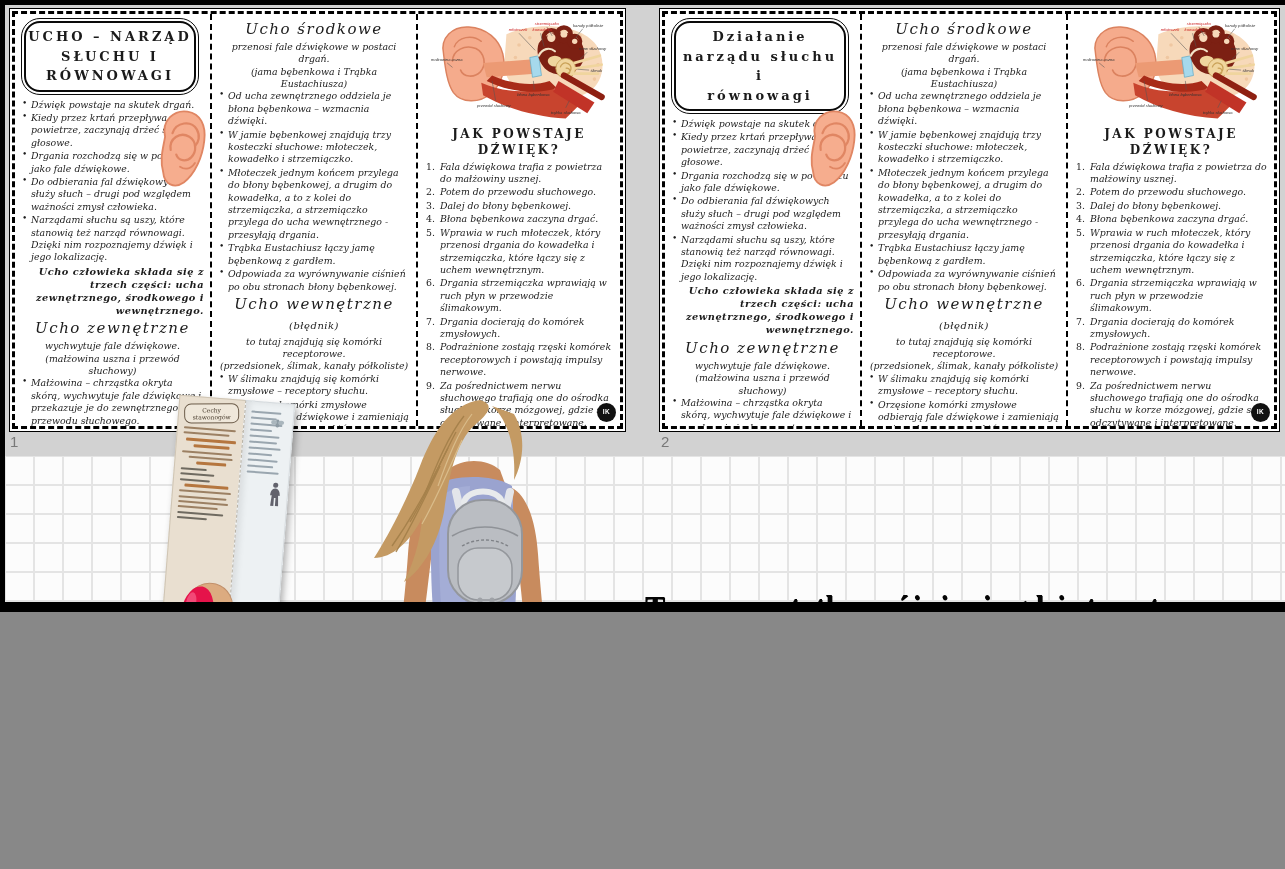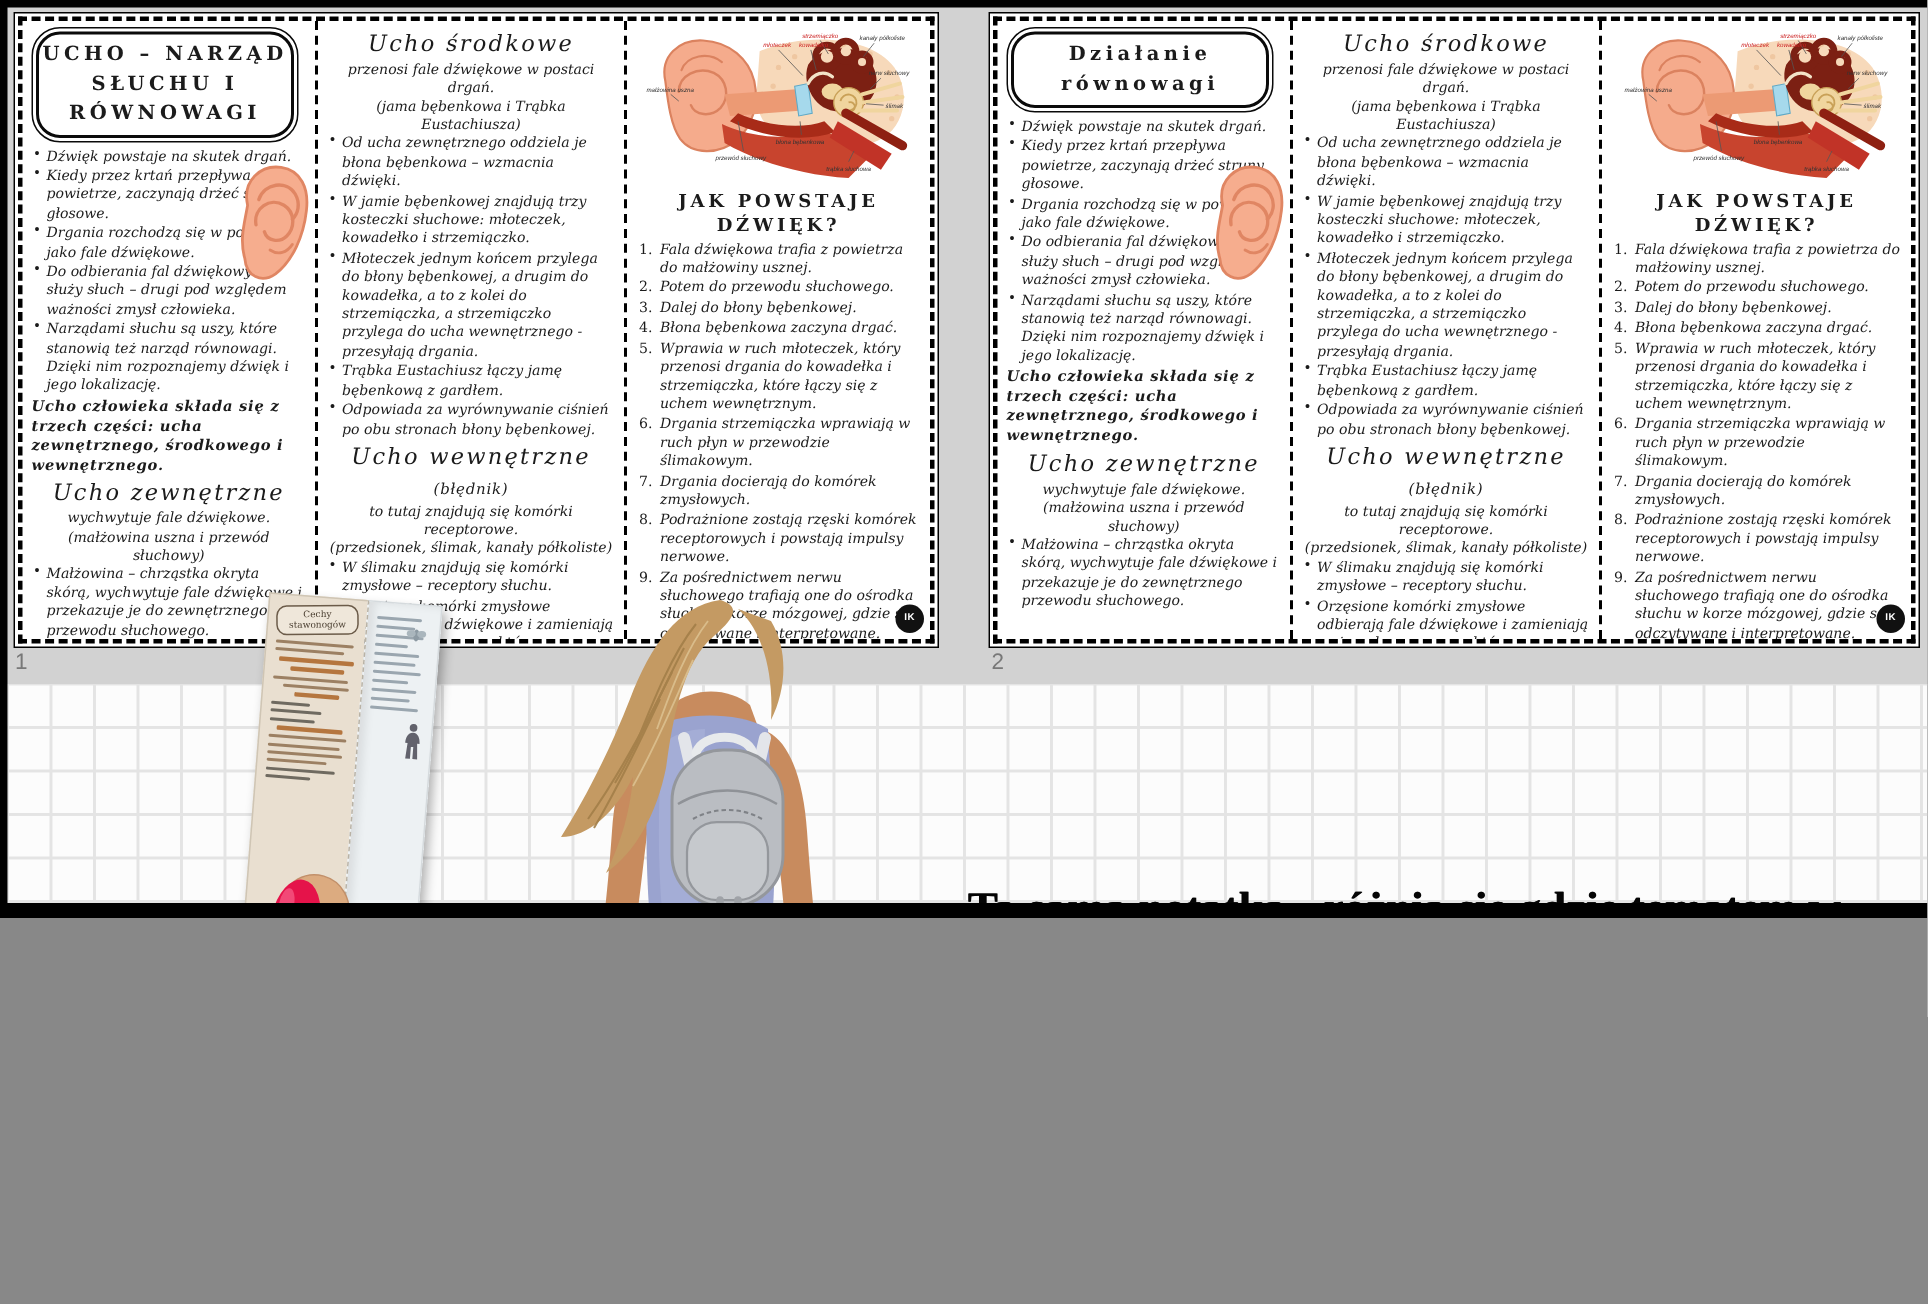--- a/index.html
+++ b/index.html
@@ -26,21 +26,21 @@
   .col1{flex:0 0 197px;border-right:2px dashed #000;position:relative;}
   .col2{flex:0 0 206px;border-right:2px dashed #000;}
   .col3{flex:1 1 auto;position:relative;}
   .title-box{border:2px solid #0a0a0a;border-radius:16px;outline:1.5px solid #0a0a0a;outline-offset:2px;
              margin:3px 8px 7px 3px;padding:4px 2px;text-align:center;font-style:normal;font-weight:bold;
              font-size:13px;letter-spacing:3px;line-height:1.5;background:#fff;}
   .ear-clip{position:absolute;right:2px;top:90px;width:56px;height:88px;z-index:2;}
   ul.bl{list-style:none;margin:0;padding:0;}
   ul.bl li{position:relative;padding-left:10px;margin:0 0 1px 0;}
   ul.bl li::before{content:"•";position:absolute;left:1px;top:-1px;font-size:9px;font-style:normal;}
-  .parts{font-style:italic;font-weight:bold;letter-spacing:.5px;text-align:left;margin:2px 0;font-size:9.8px;}
+  .parts{font-style:italic;font-weight:bold;letter-spacing:.5px;text-align:right;margin:2px 0;font-size:9.8px;}
   .sec-h{text-align:center;font-size:15px;letter-spacing:1.5px;margin:2px 0 1px 0;font-weight:normal;font-style:italic;}
   .sec-h .suffix{font-size:10px;letter-spacing:.5px;}
   .sec-sub{text-align:center;margin:0;}
   .how-h{font-weight:bold;font-style:normal;letter-spacing:2.5px;font-size:12px;text-align:center;margin:3px 0 2px 0;}
   ol.steps{list-style:none;margin:0;padding:0;counter-reset:st;}
   ol.steps li{position:relative;padding-left:16px;counter-increment:st;margin:0 0 1px 0;}
   ol.steps li::before{content:counter(st) ".";position:absolute;left:2px;top:0;font-style:normal;}
   .ik{position:absolute;right:4px;bottom:4px;width:19px;height:19px;border-radius:50%;background:#111;
       color:#fff;font-size:6.5px;font-weight:bold;font-style:normal;letter-spacing:.5px;
       display:flex;align-items:center;justify-content:center;font-family:"Liberation Sans",sans-serif;}
@@ -222,20 +222,21 @@
       </div>
     </div>
   </section>
   <div class="page-num num1">1</div>
 
   <section class="page page2">
     <div class="page-inner">
       <div class="col col1">
         <div class="title-box">
           <div>Działanie</div>
+          <div>narządu słuchu i</div>
           <div>równowagi</div>
         </div>
         <svg class="ear-clip">
             <use href="#earClip"></use>
           </svg>
         <ul class="bl">
             <li>Dźwięk powstaje na skutek drgań.</li>
             <li>Kiedy przez krtań przepływa powietrze, zaczynają drżeć struny głosowe.</li>
             <li>Drgania rozchodzą się w powietrzu jako fale dźwiękowe.</li>
             <li>Do odbierania fal dźwiękowych służy słuch – drugi pod względem ważności zmysł człowieka.</li>

